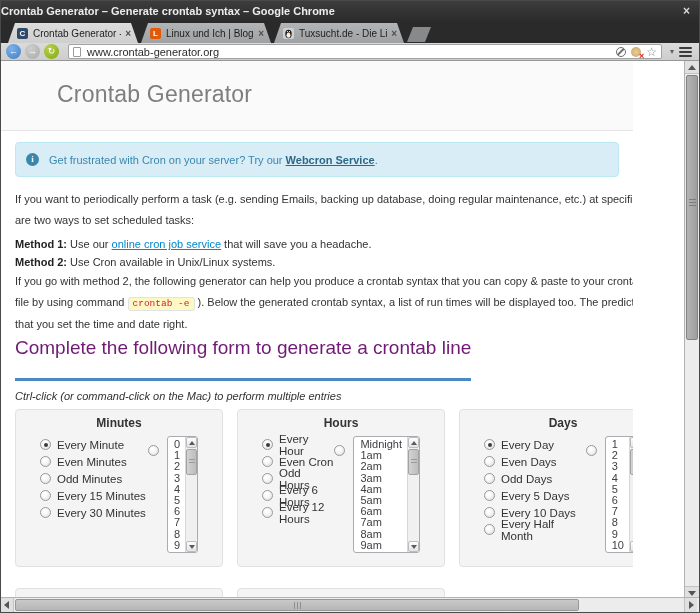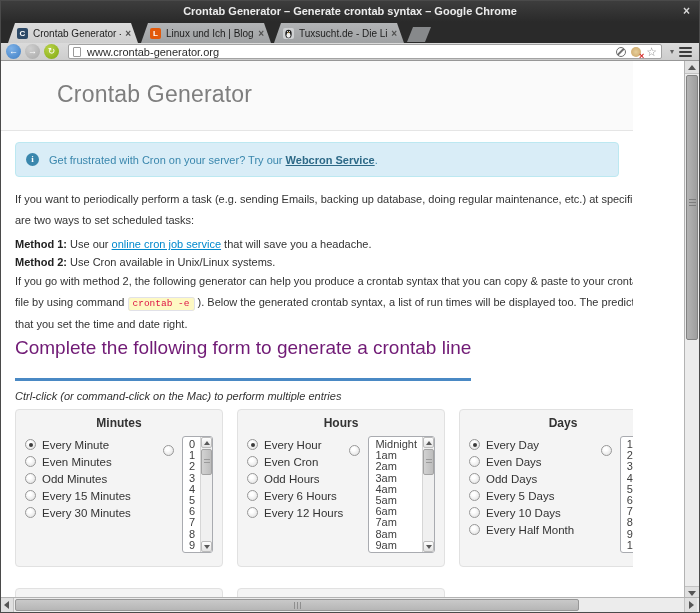--- a/index.html
+++ b/index.html
@@ -1,21 +1,21 @@
 <!DOCTYPE html>
 <html><head>
 <meta charset="utf-8">
 <style>
   * { box-sizing: border-box; }
   html,body { margin:0; padding:0; }
   body { width:700px; height:613px; font-family:"Liberation Sans",sans-serif; background:#444; }
   .window { position:relative; width:700px; height:613px; background:#fff; border:1px solid #4a4a4a; overflow:hidden; }
 
   
-  .titlebar { height:21px; background:linear-gradient(#3d3d3d,#2a2a2a); color:#ececec; font-size:11px; font-weight:bold; text-align:center; line-height:21px; position:relative; }
+  .titlebar { height:21px; background:linear-gradient(#3d3d3d,#2a2a2a); color:#ececec; font-size:11px; font-weight:bold; text-align:left; line-height:21px; position:relative; }
   .win-close { position:absolute; right:9px; top:0; color:#d8d8d8; font-size:12px; line-height:21px; cursor:default; }
 
   .tabstrip { height:21px; background:#2a2a2a; display:flex; align-items:flex-end; padding-left:7px; }
   .tab { height:20px; width:130px; display:flex; align-items:center; padding:0 7px 0 9px; font-size:10px; color:#1d1d1d; margin-right:3px; clip-path:polygon(0 100%,7px 0,calc(100% - 7px) 0,100% 100%); }
   .tab.active { background:linear-gradient(#dcdcdc,#cfcfcf); }
   .tab.inactive { background:linear-gradient(#b2b4b6,#9fa1a3); }
   .tab-label { flex:1; overflow:hidden; white-space:nowrap; }
   .tab-close { color:#4f4f4f; font-size:10px; margin-left:4px; font-weight:bold; }
   .favicon { width:11px; height:11px; border-radius:2px; margin-right:5px; color:#fff; font-size:8px; font-weight:bold; text-align:center; line-height:11px; flex:none; }
   .favicon.crontab { background:#2d4a68; }
@@ -59,21 +59,21 @@
   .mline b { color:#222; }
   a.blue-link { color:#0088cc; text-decoration:underline; }
   .genpara { margin-top:0; }
   .code { font-family:"Liberation Mono","DejaVu Sans Mono",monospace; font-size:9.5px; color:#d14; background:#fef9c3; border:1px solid #e1e1e8; border-radius:3px; padding:0 4px 1px 4px; }
 
   h2.form-heading { display:inline-block; margin:2px 0 0 0; font-size:19px; font-weight:normal; color:#701a75; padding-bottom:19px; border-bottom:3px solid #4a89c4; }
   .form-note { margin-top:9px; font-size:11px; font-style:italic; color:#333; }
 
   .panel-row { display:flex; gap:14px; margin-top:7px; }
   .panel-row.second { margin-top:21px; }
-  .panel { width:208px; height:158px; background:#f4f4f4; border:1px solid #e1e1e1; border-radius:4px; padding:4px 9px; flex:none; }
+  .panel { width:208px; height:158px; background:#f4f4f4; border:1px solid #e1e1e1; border-radius:4px; padding:4px 24px; flex:none; }
   .panel-title { text-align:center; font-size:12px; font-weight:bold; color:#333; margin:2px 0 4px 0; line-height:14px; }
   .panel-body { display:flex; }
   .opts { flex:1; padding-top:2px; }
   .opt { display:flex; align-items:center; height:17px; font-size:11.5px; color:#333; cursor:default; }
   .radio { width:11px; height:11px; border-radius:50%; border:1px solid #989898; background:radial-gradient(circle at 40% 35%, #ffffff 20%, #dcdcdc); margin-right:6px; position:relative; flex:none; }
   .radio.checked::after { content:""; position:absolute; left:2.5px; top:2.5px; width:4px; height:4px; border-radius:50%; background:#3c3c3c; }
   .sel-group { display:flex; padding-top:2px; }
   .sel-radio { margin:9px 8px 0 0; }
   .listbox { display:flex; height:117px; background:#fff; border:1px solid #a9abb0; border-radius:3px; overflow:hidden; }
   .lb-options { padding:2px 5px 0 6px; font-size:11px; color:#404040; }

